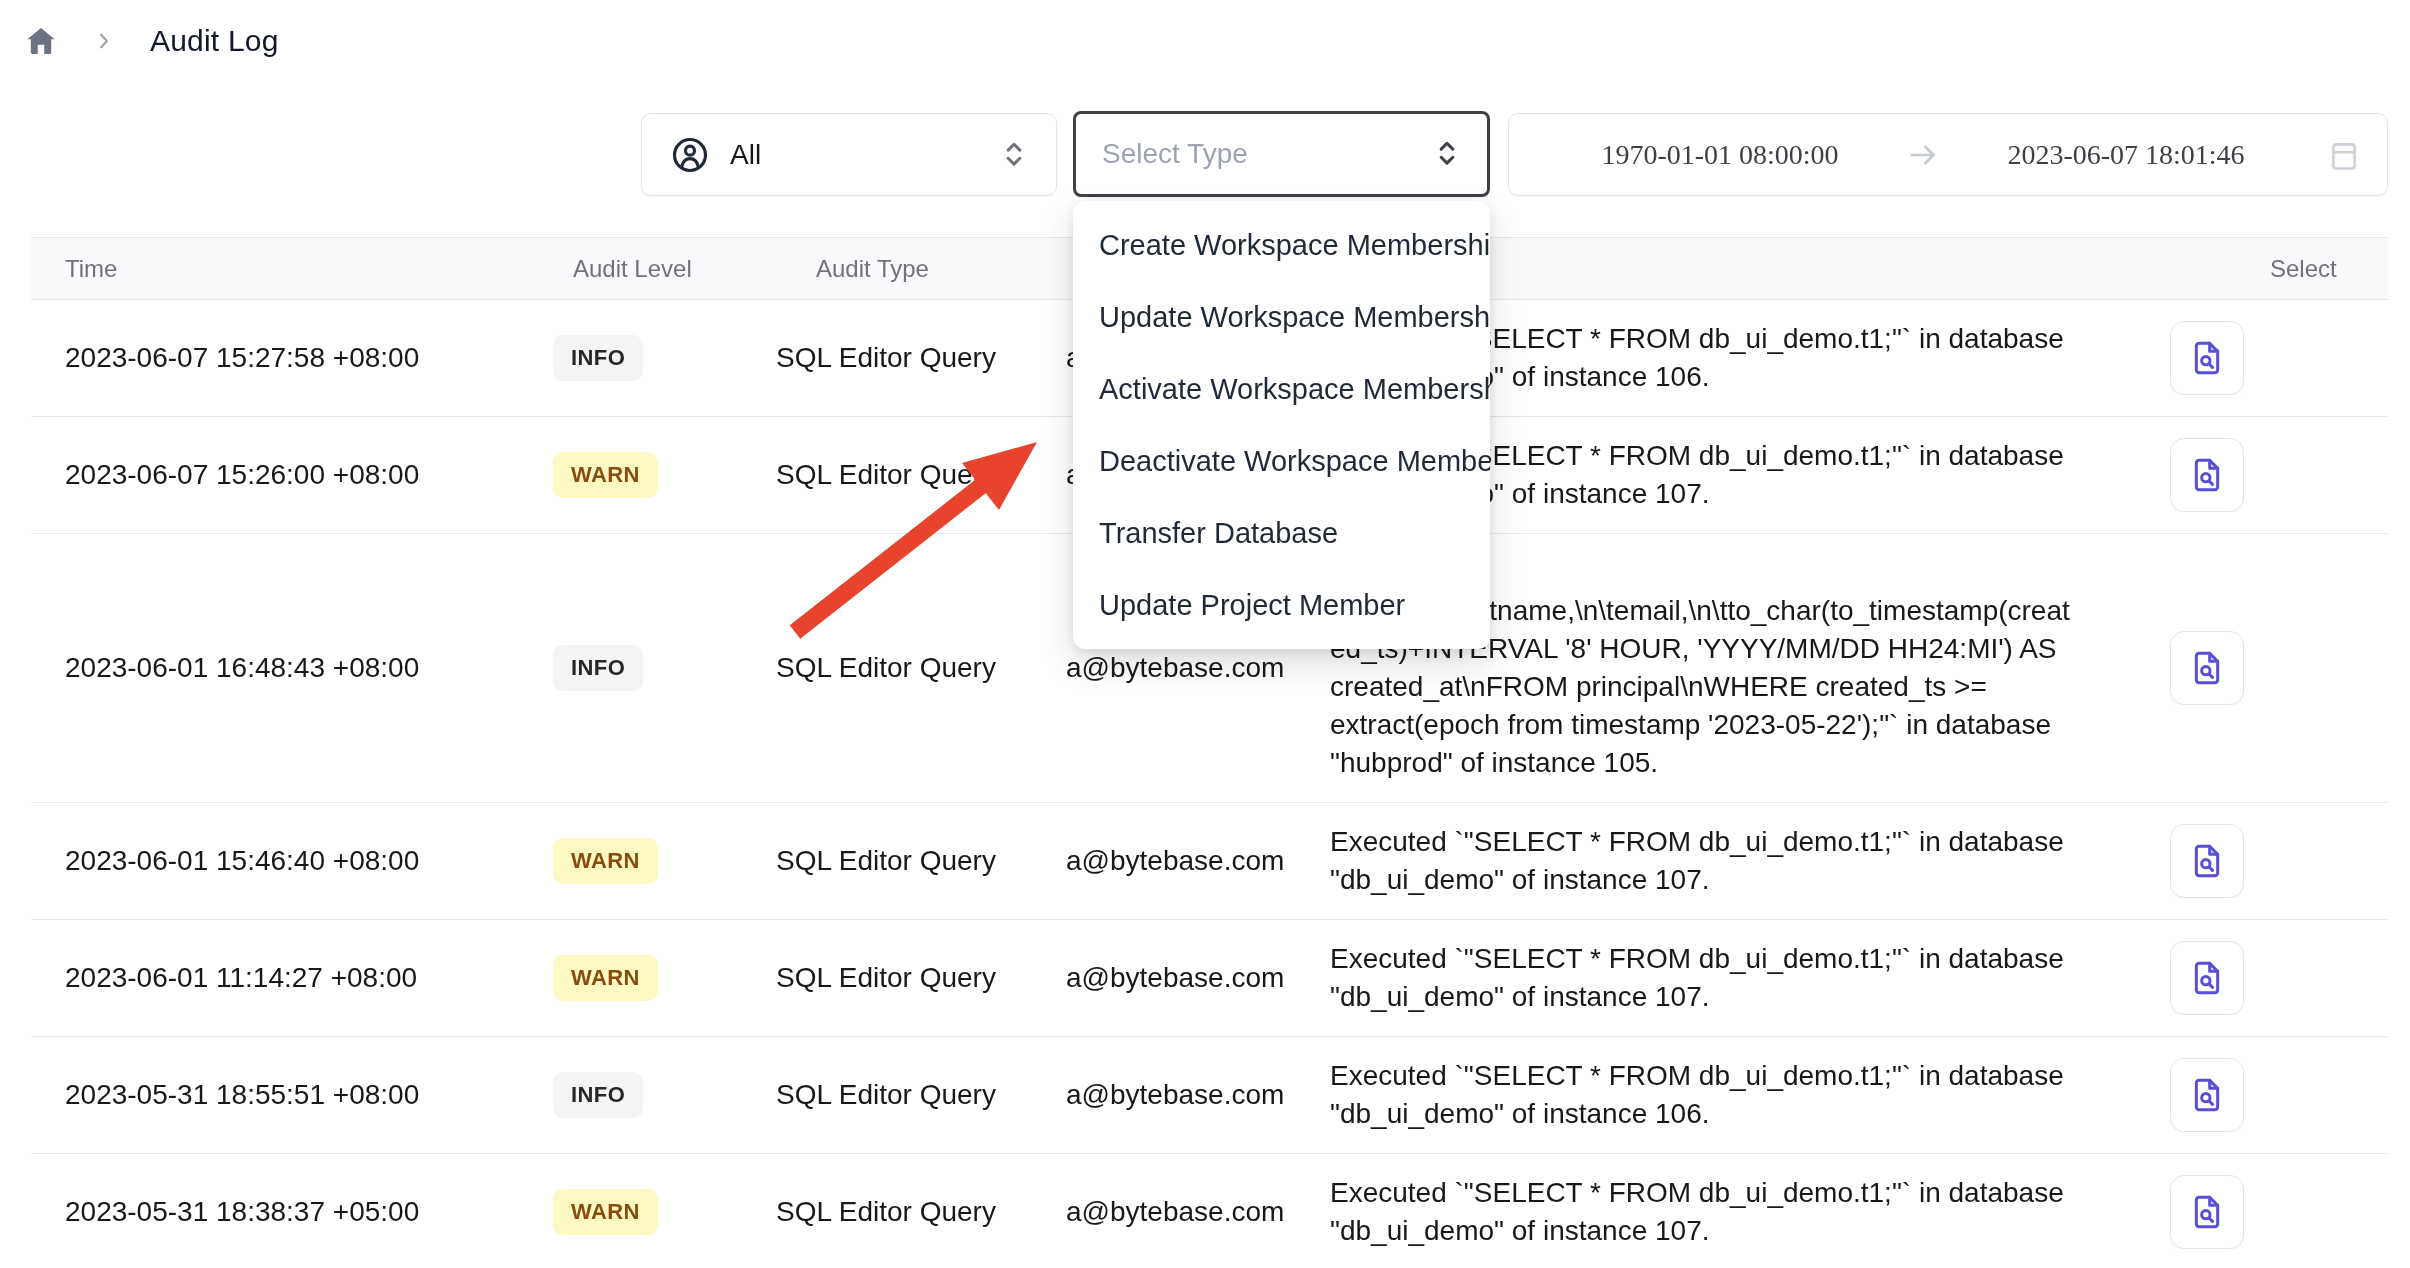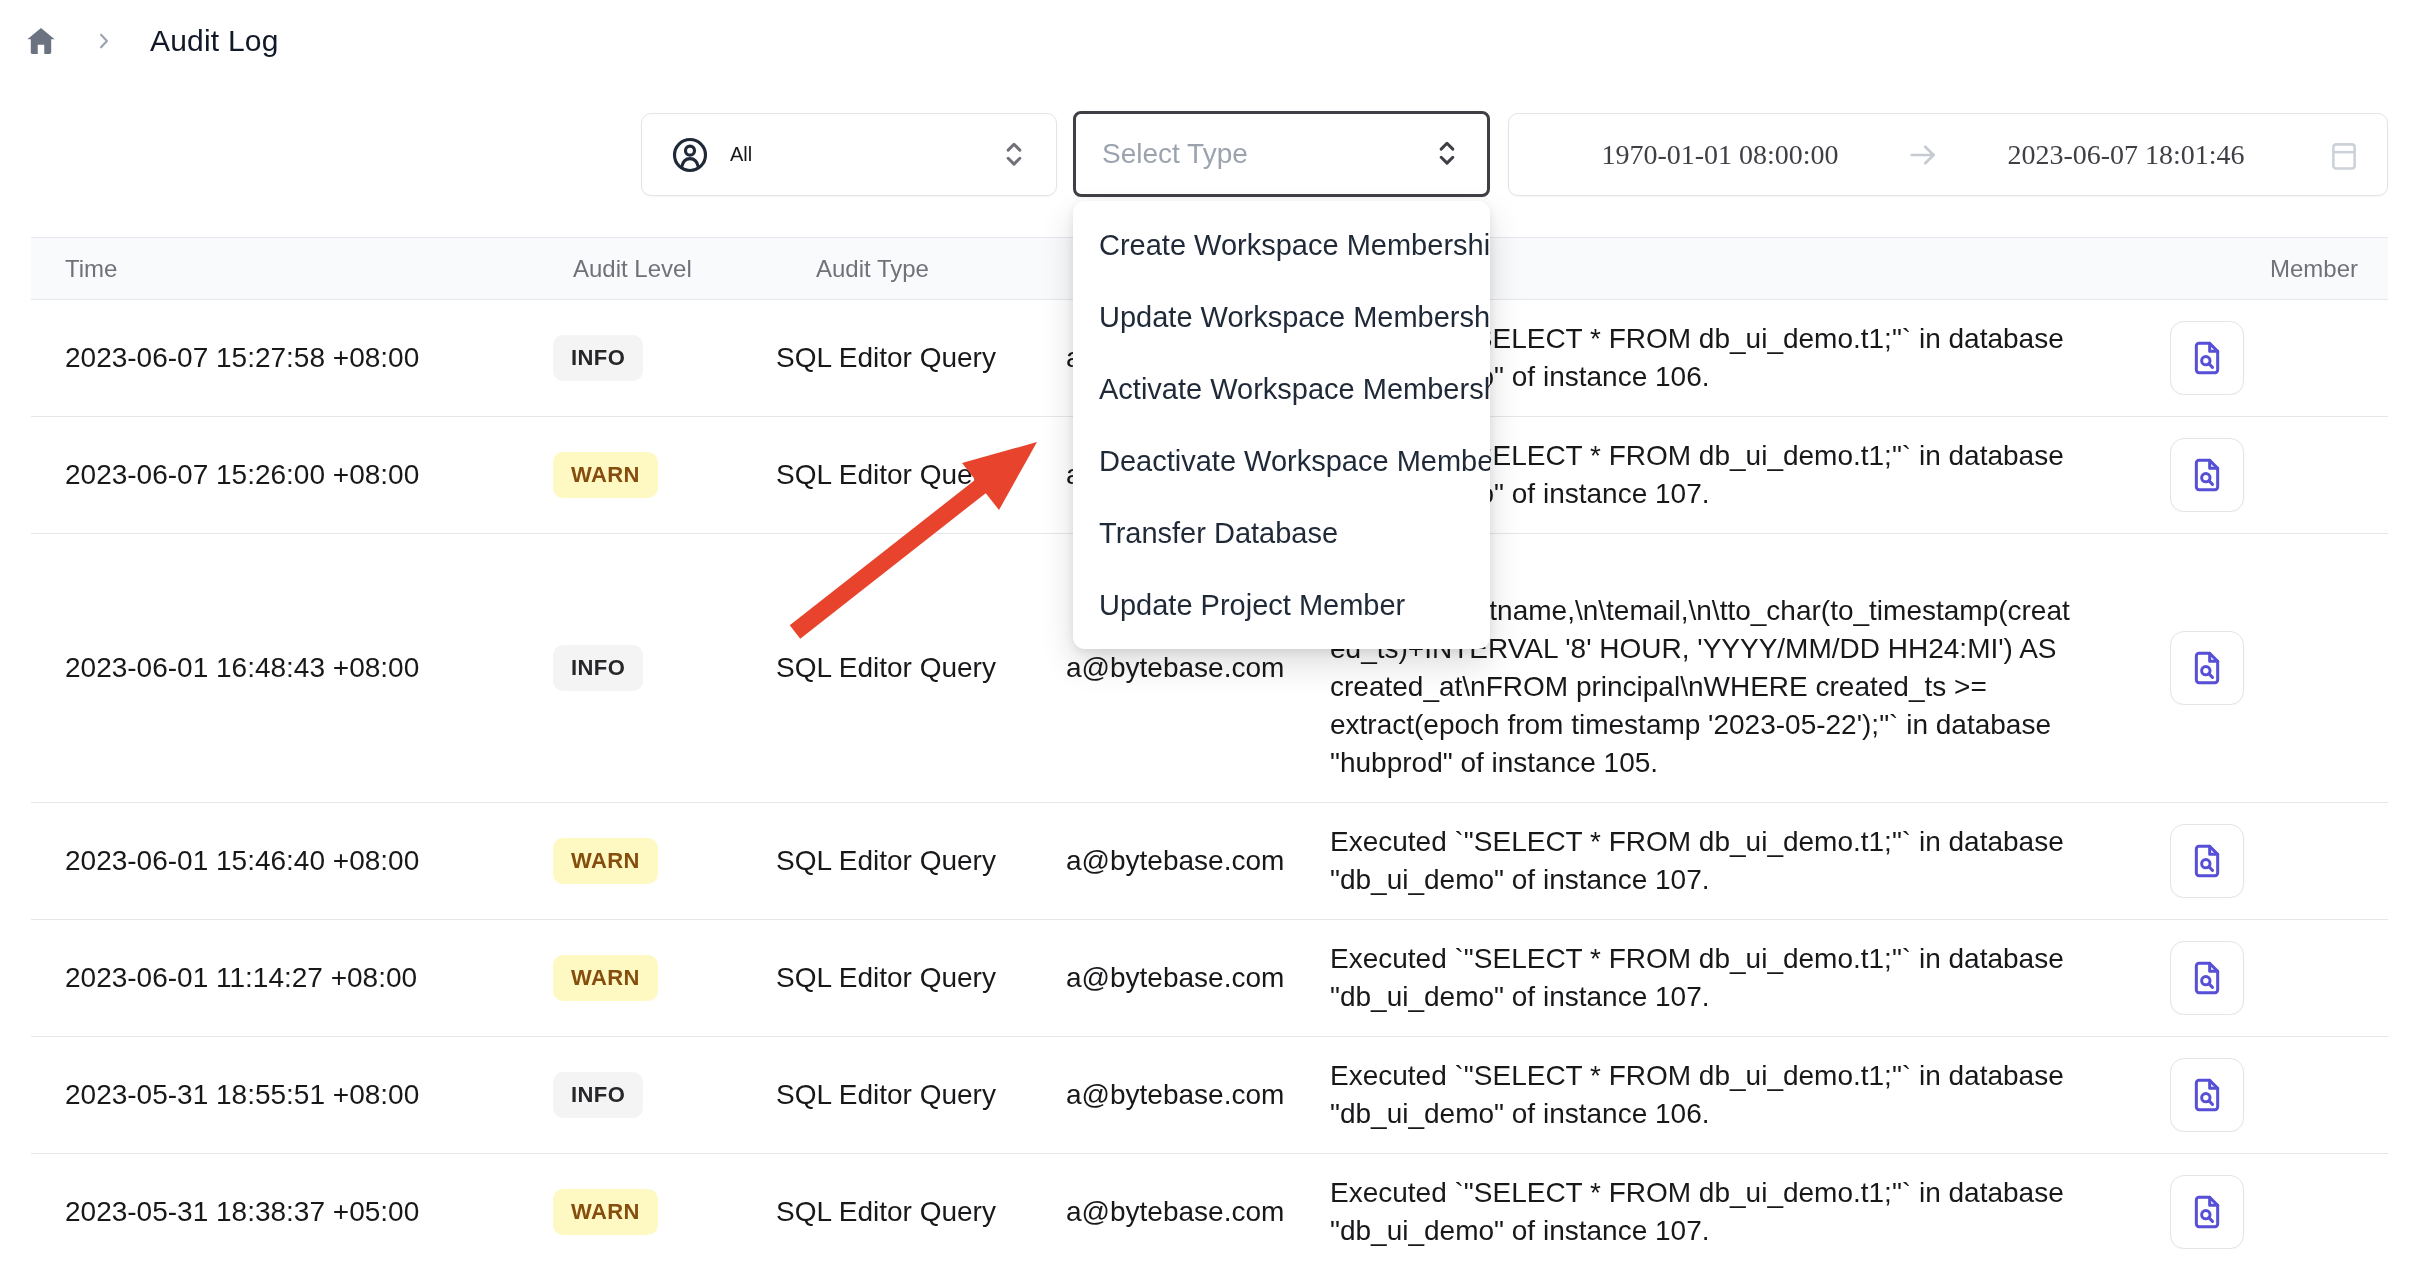--- a/index.html
+++ b/index.html
@@ -10,21 +10,21 @@
   .breadcrumb{position:absolute;left:24px;top:24px;display:flex;align-items:center;gap:36px;z-index:5;}
   .crumb-home{width:34px;height:34px;color:#6b7280;display:flex;align-items:center;cursor:pointer;}
   .crumb-sep{width:20px;height:20px;color:#9ca3af;}
   .crumb-title{font-size:30px;font-weight:500;color:#111827;letter-spacing:.2px;}
 
   
   .sel{position:absolute;top:113px;height:83px;background:#fff;border:1.5px solid #e4e4e7;border-radius:10px;
        display:flex;align-items:center;box-sizing:border-box;box-shadow:0 1px 2px rgba(0,0,0,.04);z-index:10;}
   .sel-actor{left:641px;width:416px;padding:0 28px;}
   .actor-icon{width:40px;height:40px;color:#1f2937;flex:0 0 auto;}
-  .sel-actor .sel-value{margin-left:20px;font-size:20px;color:#18181b;}
+  .sel-actor .sel-value{margin-left:20px;font-size:28px;color:#18181b;}
   .updown{width:28px;height:32px;color:#71717a;margin-left:auto;flex:0 0 auto;}
 
   .sel-type{left:1073px;top:111px;width:417px;height:86px;border:3px solid var(--focus-border,#3f3f46);border-radius:8px;padding:0 26px;}
   .sel-type .placeholder{font-size:28px;color:var(--placeholder,#9ca3af);}
   .sel-type .updown{color:#3f3f46;}
 
   .daterange{left:1508px;width:880px;padding:0 26px;font-family:Liberation Serif, serif;}
   .daterange .dr-text{font-size:28px;color:#3f3f46;flex:1;text-align:center;white-space:nowrap;}
   .dr-arrow{width:36px;height:36px;color:#c6cad1;flex:0 0 auto;}
   .calendar-ic{width:34px;height:34px;color:#cdd1d8;margin-left:16px;flex:0 0 auto;}
@@ -118,21 +118,21 @@
     </span>
   </div>
 
   <div class="table">
     <div class="thead">
         <div class="th">Time</div>
         <div class="th">Audit Level</div>
         <div class="th">Audit Type</div>
         <div class="th">Actor</div>
         <div class="th"></div>
-        <div class="th">Member</div>
+        <div class="th">Select</div>
       </div>
     <div>
         <div class="tr">
           <div class="td">2023-06-07 15:27:58 +08:00</div>
           <div class="td">
             <span class="badge INFO">INFO</span>
           </div>
           <div class="td">SQL Editor Query</div>
           <div class="td">a@bytebase.com</div>
           <div class="td comment">Executed `"SELECT * FROM db_ui_demo.t1;"` in database "db_ui_demo" of instance 106.</div>

